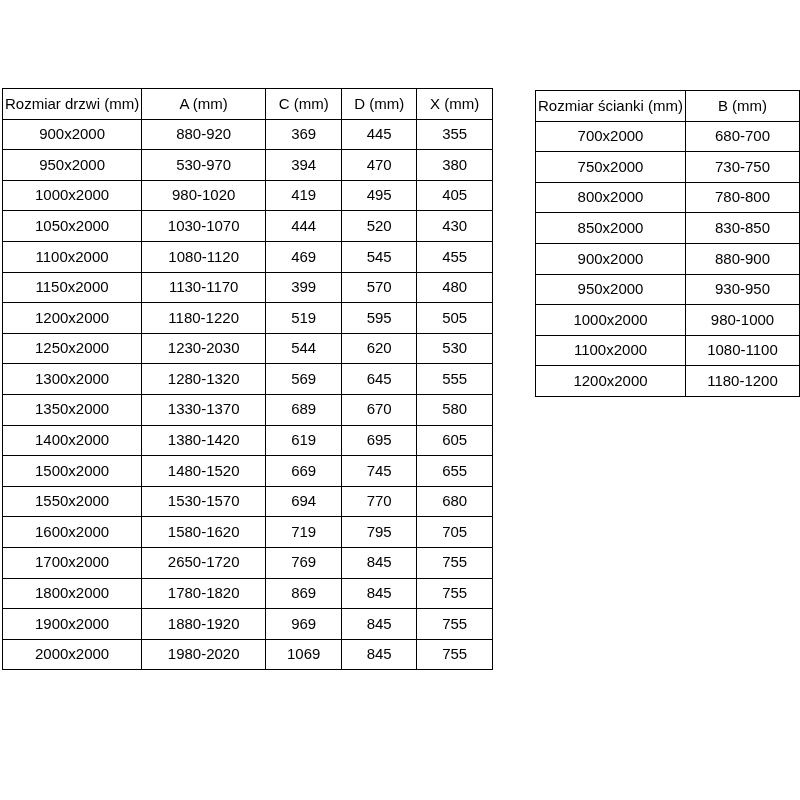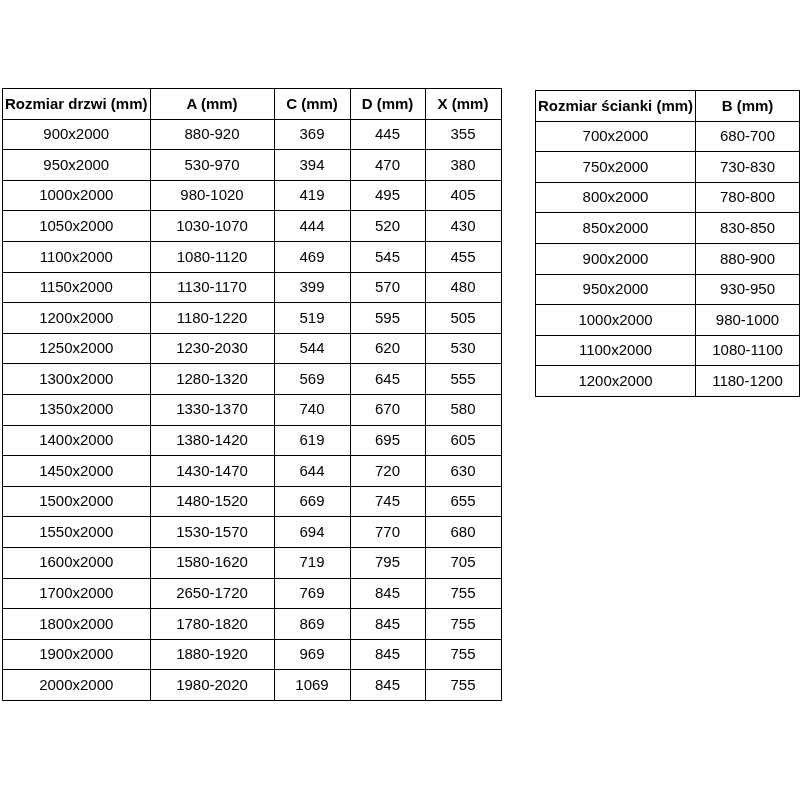--- a/index.html
+++ b/index.html
@@ -27,21 +27,21 @@
     border: 1.5px solid #000000;
     text-align: center;
     vertical-align: middle;
     height: 29.6px;
     padding: 0 2px;
     font-size: 15px;
     line-height: 1.1;
     overflow: hidden;
     white-space: nowrap;
   }
-  .spec-table th { font-weight: bold; }
+  .spec-table th { font-weight: normal; }
   .spec-table td { font-weight: normal; }
 </style>
 </head>
 <body>
 
 <table id="door-table" class="spec-table">
   <colgroup>
     <col style="width:135px">
     <col style="width:124px">
     <col style="width:76px">
@@ -117,37 +117,30 @@
       <tr>
         <td>1300x2000</td>
         <td>1280-1320</td>
         <td>569</td>
         <td>645</td>
         <td>555</td>
       </tr>
       <tr>
         <td>1350x2000</td>
         <td>1330-1370</td>
-        <td>740</td>
+        <td>689</td>
         <td>670</td>
         <td>580</td>
       </tr>
       <tr>
         <td>1400x2000</td>
         <td>1380-1420</td>
         <td>619</td>
         <td>695</td>
         <td>605</td>
-      </tr>
-      <tr>
-        <td>1450x2000</td>
-        <td>1430-1470</td>
-        <td>644</td>
-        <td>720</td>
-        <td>630</td>
       </tr>
       <tr>
         <td>1500x2000</td>
         <td>1480-1520</td>
         <td>669</td>
         <td>745</td>
         <td>655</td>
       </tr>
       <tr>
         <td>1550x2000</td>
@@ -205,21 +198,21 @@
         <th>B (mm)</th>
       </tr>
   </thead>
   <tbody>
       <tr>
         <td>700x2000</td>
         <td>680-700</td>
       </tr>
       <tr>
         <td>750x2000</td>
-        <td>730-830</td>
+        <td>730-750</td>
       </tr>
       <tr>
         <td>800x2000</td>
         <td>780-800</td>
       </tr>
       <tr>
         <td>850x2000</td>
         <td>830-850</td>
       </tr>
       <tr>

